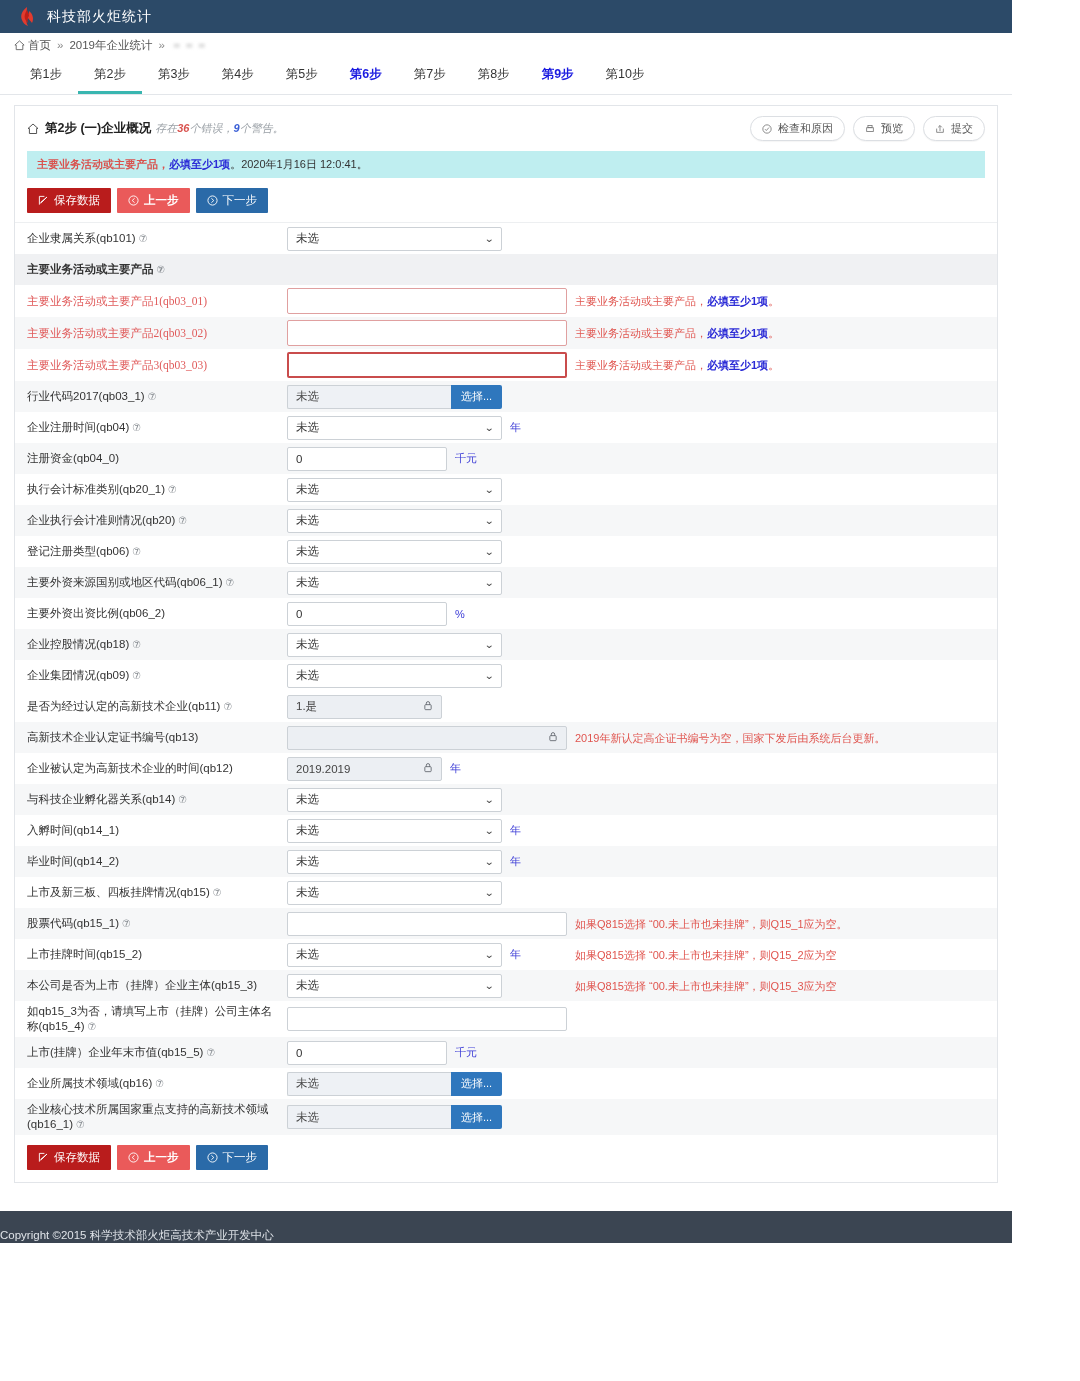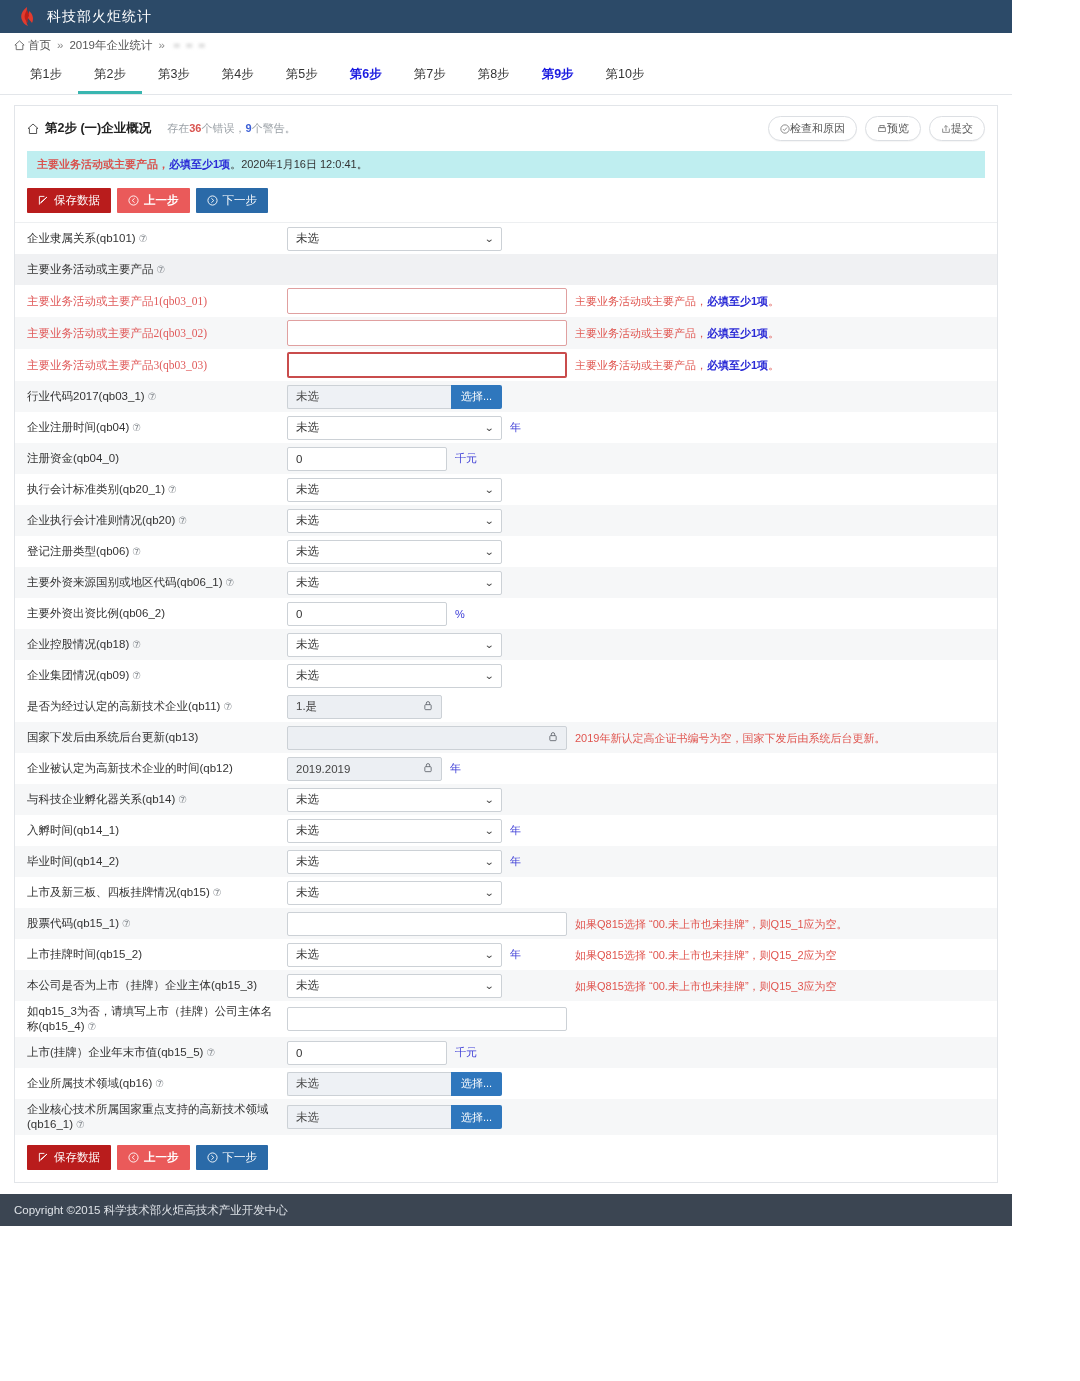--- a/index.html
+++ b/index.html
@@ -52,28 +52,28 @@
   
   .panel-wrap { padding:10px 14px 0 14px; }
   .panel {
     border:1px solid #e2e5e9; background:#fff;
   }
   .panel-head {
     display:flex; align-items:center; padding:10px 12px 8px 12px;
   }
   .panel-head .hm-ico { margin-right:6px; display:inline-flex; }
   .panel-title { font-size:12.5px; color:#222; font-weight:bold; }
-  .panel-sub { font-size:11px; color:#9aa0a6; margin-left:16px; filter:blur(0.45px);}
+  .panel-sub { font-size:11px; color:#9aa0a6; margin-left:4px; filter:blur(0.45px);font-style:italic;}
   .panel-sub b { color:#d9534f; font-weight:bold; }
   .panel-sub .warn { color:#3b5fd6; font-weight:bold; }
   .head-actions { margin-left:auto; display:flex; gap:8px; }
   .pill {
     border:1px solid #dcdfe3; border-radius:13px; background:#fff;
     font-size:11px; color:#555; padding:4px 11px;
-    display:inline-flex; align-items:center; gap:0; cursor:pointer;
+    display:inline-flex; align-items:center; gap:6px; cursor:pointer;
     box-shadow:0 1px 1px rgba(0,0,0,.04);
   }
 
   
   .alert {
     margin:2px 12px 0 12px; background:#bfeef0;
     padding:6px 10px; font-size:11px; color:#333;
     display:flex; align-items:center; gap:0;
   }
   .alert .t1 { color:#d9534f; font-weight:bold; filter:blur(.4px); }
@@ -98,21 +98,21 @@
     display:flex; align-items:center;
     min-height:31px; padding:3px 0 3px 12px;
     background:#fff;
   }
   .row.alt { background:#f6f7f8; }
   .row.group { background:#f0f1f3; }
   .lbl {
     width:260px; flex:none; font-size:11.5px; color:#333;
     line-height:15px; padding-right:8px;
   }
-  .lbl.bold { font-weight:normal; }
+  .lbl.bold { font-weight:bold; }
   .lbl.err { color:#e05a5a;font-family:Liberation Serif, serif; }
   .q { color:#8a8f94; margin-left:3px; font-size:10px; }
   .ctl { width:280px; flex:none; display:flex; align-items:center; position:relative;}
   .unit { font-size:11px; color:#3b3bd6; margin-left:8px; flex:none; }
   .hint { font-size:11px; color:#e0554f; margin-left:8px; line-height:14px; }
   .hint .blue { color:#2b2bd6; font-weight:bold; }
 
   
   .sel, .inp {
     height:24px; border:1px solid #ccd1d6; background:#fff;
@@ -143,22 +143,22 @@
   .picker .pb {
     width:51px; background:#2f77bd; color:#fff; font-size:11px;
     display:flex; align-items:center; justify-content:center;
     cursor:pointer; border-radius:0 2px 2px 0;
   }
 
   .bottom-btnrow { padding:10px 12px 12px 12px; display:flex; gap:6px; background:#fff; }
 
   
   .footer {
-    margin-top:11px; height:32px; background:#3b4552;
-    display:flex; align-items:center; padding-left:14px;
+    margin-top:28px; height:32px; background:#3b4552;
+    display:flex; align-items:flex-end; 
     color:#dfe3e8; font-size:11.5px;
   }
   .ico { display:inline-flex; align-items:center; }
 </style>
 </head>
 <body>
 
 <div class="page">
 
   <div class="navbar">
@@ -433,21 +433,21 @@
               <div class="inp readonly w155">
                 <span>1.是</span>
                 <span class="lock"><svg width="10" height="11" viewBox="0 0 12 13">
                     <rect x="2.2" y="5.5" width="7.6" height="6" rx="1" fill="none" stroke="#5a5f66" stroke-width="1"></rect>
                     <path d="M4 5.5 V3.8 a2 2 0 0 1 4 0 V5.5" fill="none" stroke="#5a5f66" stroke-width="1"></path>
                   </svg></span>
               </div>
             </div>
           </div>
           <div class="row alt">
-            <div class="lbl"><span>国家下发后由系统后台更新(qb13)</span></div>
+            <div class="lbl"><span>高新技术企业认定证书编号(qb13)</span></div>
             <div class="ctl">
               <div class="inp readonly wide">
                 <span></span>
                 <span class="lock"><svg width="10" height="11" viewBox="0 0 12 13">
                     <rect x="2.2" y="5.5" width="7.6" height="6" rx="1" fill="none" stroke="#5a5f66" stroke-width="1"></rect>
                     <path d="M4 5.5 V3.8 a2 2 0 0 1 4 0 V5.5" fill="none" stroke="#5a5f66" stroke-width="1"></path>
                   </svg></span>
               </div>
             </div>
             <div class="hint"><span>2019年新认定高企证书编号为空，国家下发后由系统后台更新。</span></div>

